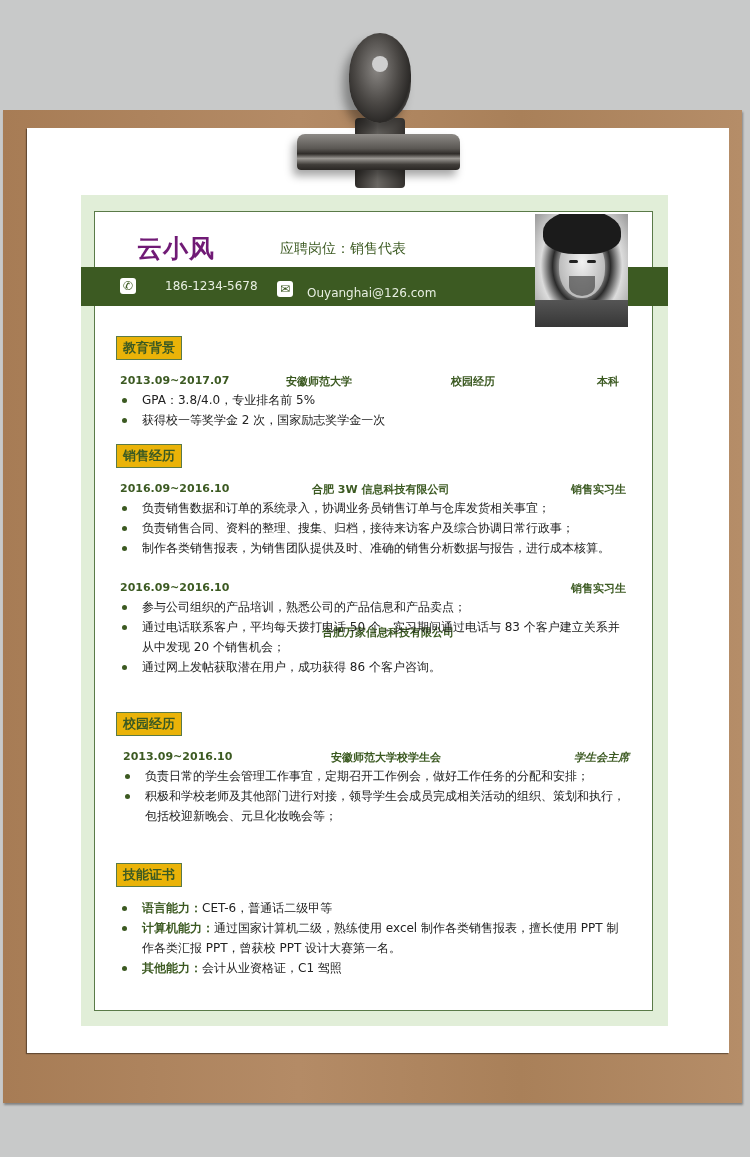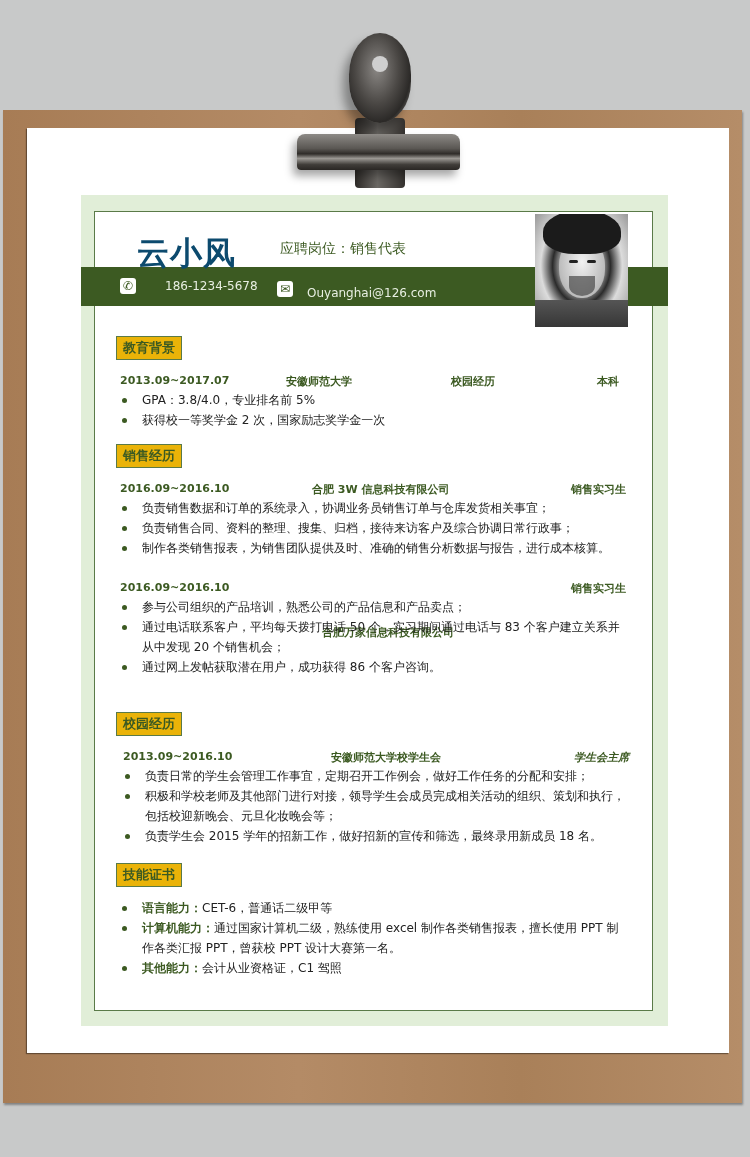--- a/index.html
+++ b/index.html
@@ -17,21 +17,21 @@
   
   .clip-ring{position:absolute;left:349px;top:33px;width:62px;height:90px;border-radius:50%/46%;
     background:radial-gradient(ellipse at 45% 40%,#8a8784 0%,#4b4845 45%,#2b2927 70%,#6d6a66 85%,#d9d6d1 100%);
     box-shadow:-6px 8px 10px rgba(0,0,0,.35);}
   .clip-hole{position:absolute;left:372px;top:56px;width:16px;height:16px;border-radius:50%;background:#cfcfcf;}
   .clip-stem{position:absolute;left:355px;top:118px;width:50px;height:70px;
     background:linear-gradient(90deg,#2d2a27,#6b6864 45%,#34312e);border-radius:4px;}
   .clip-bar{position:absolute;left:297px;top:134px;width:163px;height:36px;border-radius:8px 8px 4px 4px;
     background:linear-gradient(180deg,#8d8a86 0%,#5b5854 40%,#2f2c29 55%,#9b9893 68%,#403d39 85%,#2a2724 100%);
     box-shadow:-4px 6px 8px rgba(0,0,0,.35);}
-  .name{position:absolute;left:137px;top:232px;font-size:32px;font-weight:bold;color:#0c4a6e;letter-spacing:1px;}
+  .name{position:absolute;left:137px;top:232px;font-size:25px;font-weight:bold;color:#701a75;letter-spacing:1px;}
   .position{position:absolute;left:280px;top:240px;font-size:14px;color:#3c5a22;}
   .contact{position:absolute;top:278px;display:flex;align-items:center;gap:10px;color:#e8efe2;font-size:12px;}
   .ico{width:16px;height:16px;background:#fff;border-radius:3px;display:flex;align-items:center;justify-content:center;
        color:#3c5a22;font-size:12px;line-height:1;}
   .photo{position:absolute;left:535px;top:214px;width:93px;height:113px;overflow:hidden;
     background:radial-gradient(ellipse at 50% 46%,#e6e6e6 0%,#bdbdbd 24%,#8a8a8a 34%,#2b2b2b 44%,#dcdcdc 62%,#888 100%);}
   .photo .hair{position:absolute;left:8px;top:-4px;width:78px;height:44px;border-radius:50% 50% 40% 40%;background:#1b1b1b;}
   .photo .face{position:absolute;left:24px;top:24px;width:46px;height:60px;border-radius:45% 45% 48% 48%;
     background:radial-gradient(ellipse at 50% 40%,#f2f2f2,#bcbcbc 70%,#8e8e8e);}
   .photo .beard{position:absolute;left:34px;top:62px;width:26px;height:20px;border-radius:0 0 50% 50%;background:#4a4a4a;opacity:.7;}
@@ -117,21 +117,20 @@
 
 <div class="sec-title" style="top:712px;">校园经历</div>
 <div class="rowhead" style="top:750px;left:123px;">
   <span style="left:0;">2013.09~2016.10</span>
   <span style="left:208px;">安徽师范大学校学生会</span>
   <span style="left:451px;font-style:italic;">学生会主席</span>
 </div>
 <ul class="bl" style="top:766px;left:123px;">
   <li>负责日常的学生会管理工作事宜，定期召开工作例会，做好工作任务的分配和安排；</li>
   <li>积极和学校老师及其他部门进行对接，领导学生会成员完成相关活动的组织、策划和执行，包括校迎新晚会、元旦化妆晚会等；</li>
-  <li>负责学生会 2015 学年的招新工作，做好招新的宣传和筛选，最终录用新成员 18 名。</li>
 </ul>
 
 <div class="sec-title" style="top:863px;font-family:Liberation Serif, serif;">技能证书</div>
 <ul class="bl" style="top:898px;">
   <li><span class="skill-k">语言能力</span><span class="skill-k">：</span><span>CET-6，普通话二级甲等</span></li>
   <li><span class="skill-k">计算机能力</span><span class="skill-k">：</span><span>通过国家计算机二级，熟练使用 excel 制作各类销售报表，擅长使用 PPT 制作各类汇报 PPT，曾获校 PPT 设计大赛第一名。</span></li>
   <li><span class="skill-k">其他能力</span><span class="skill-k">：</span><span>会计从业资格证，C1 驾照</span></li>
 </ul>
 
 </body></html>

